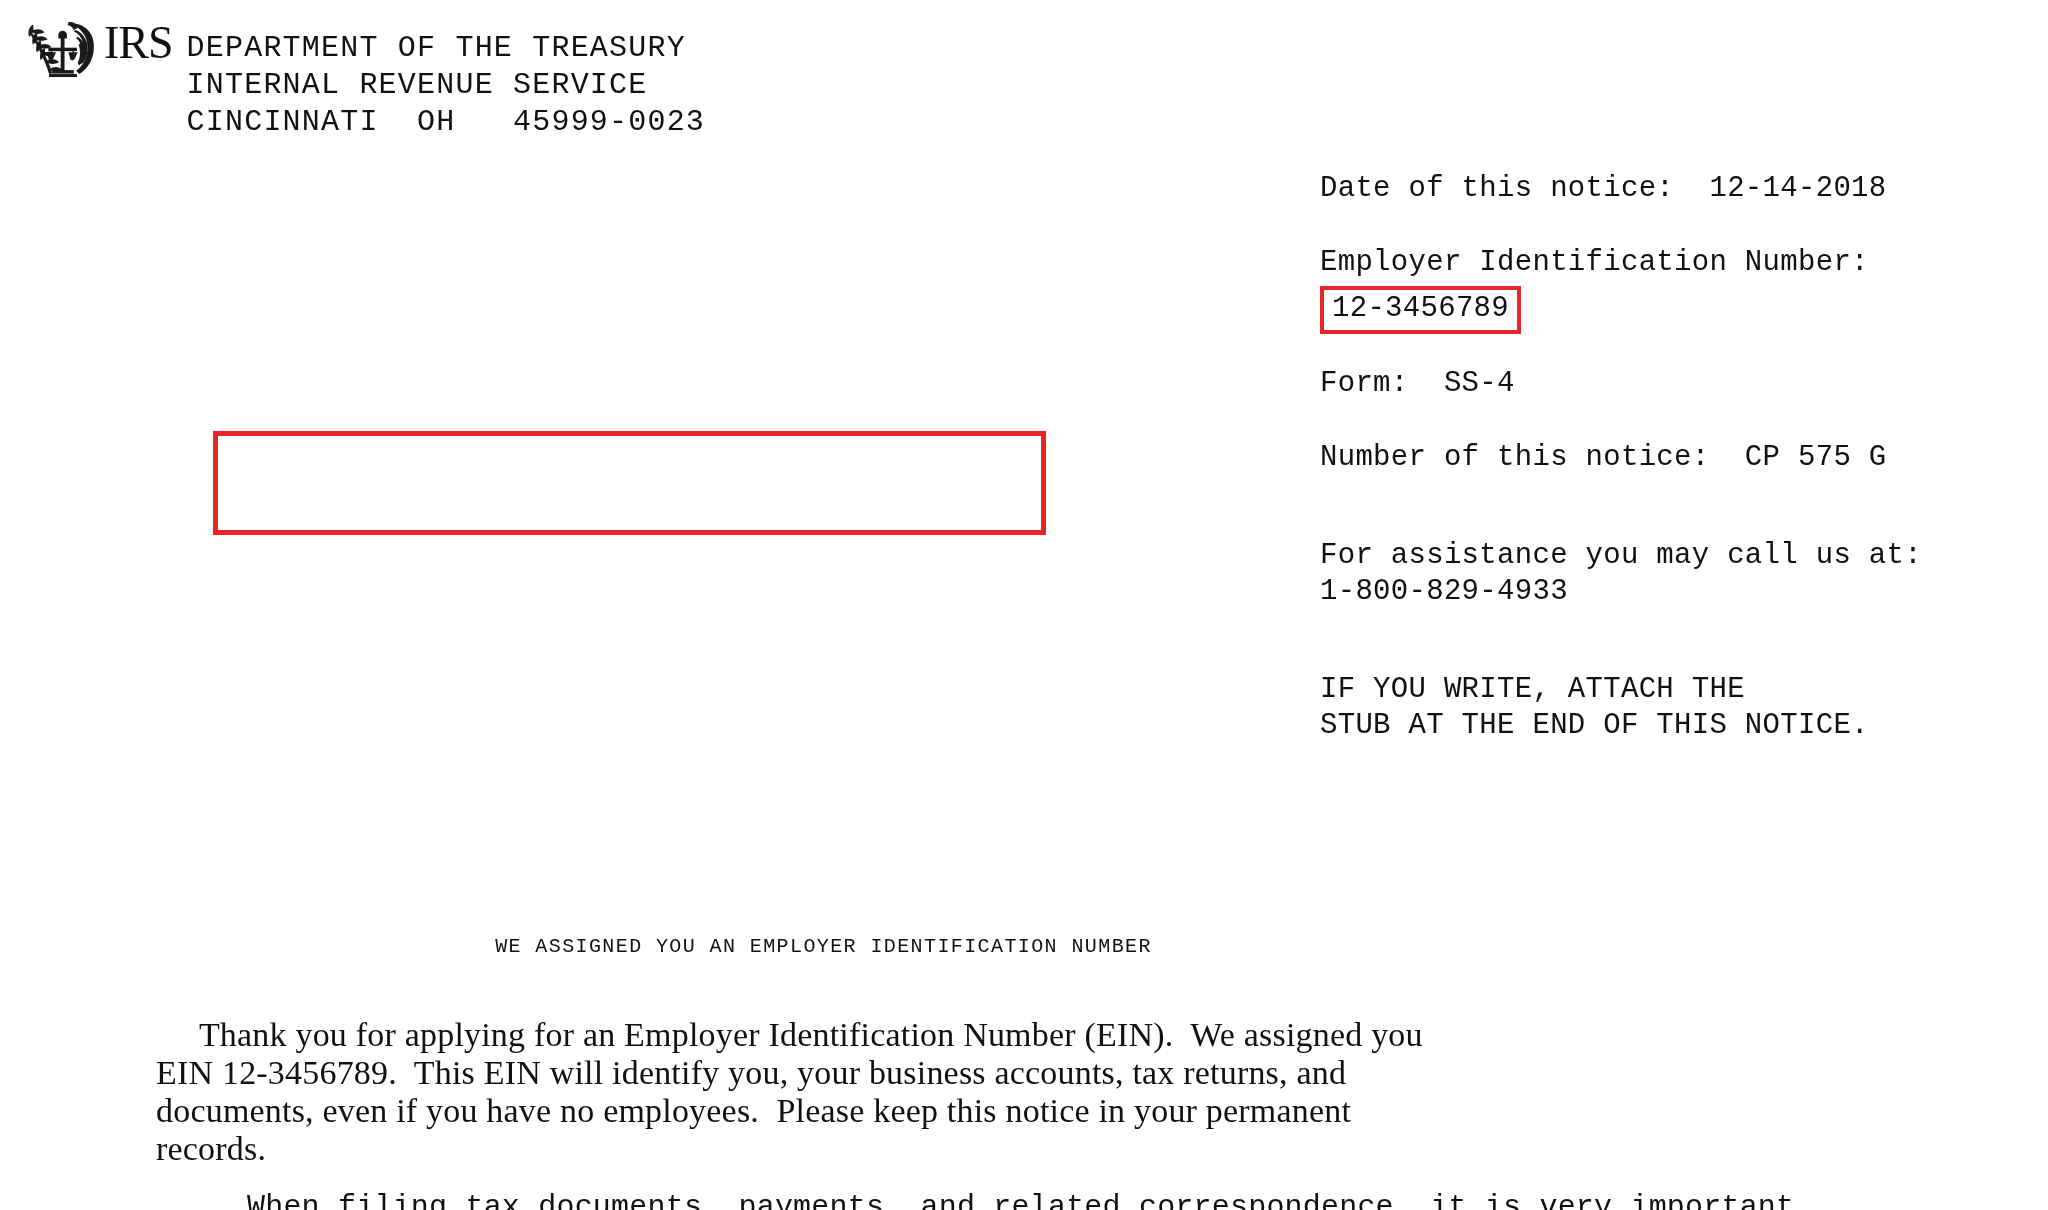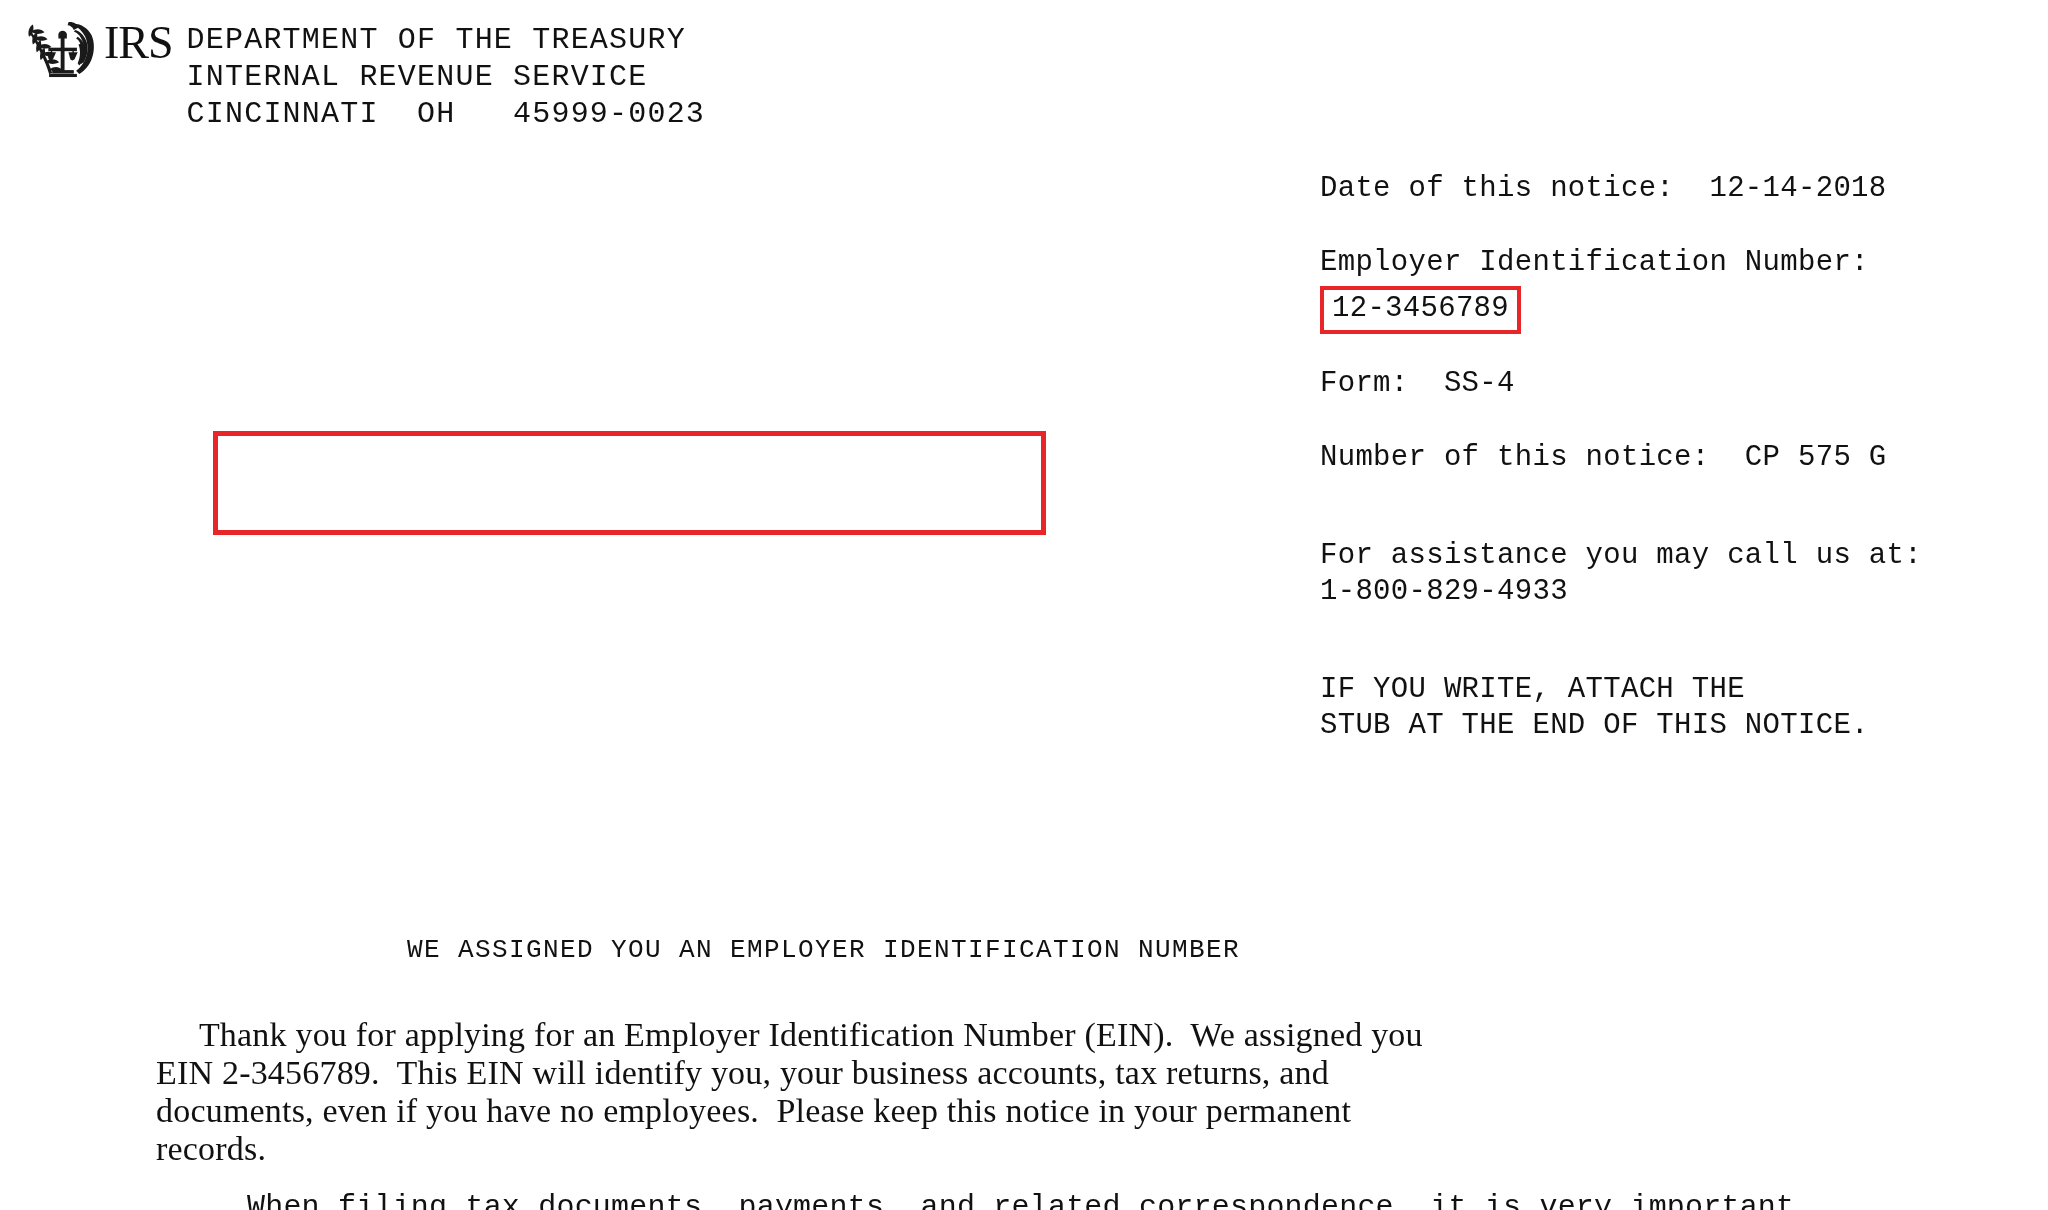--- a/index.html
+++ b/index.html
@@ -41,21 +41,21 @@
     font-family: "Liberation Serif", "DejaVu Serif", serif;
     font-size: 46px;
     line-height: 46px;
     letter-spacing: -1px;
     margin-left: 2px;
     margin-top: 6px;
     color: #111111;
   }
   .agency-lines {
     margin-left: 14px;
-    margin-top: 8px;
+    margin-top: 16px;
   }
   .agency-lines div {
     font-size: 30px;
     line-height: 37px;
     letter-spacing: 1.2px;
     white-space: pre;
   }
 
   
   .meta {
@@ -110,21 +110,21 @@
     pointer-events: none;
   }
 
   
   .notice-title {
     position: absolute;
     left: 0;
     top: 935px;
     width: 1647px;
     text-align: center;
-    font-size: 26px;
+    font-size: 20px;
     letter-spacing: 1.4px;
     white-space: pre;
   }
   .body-copy {
     position: absolute;
     left: 156px;
     top: 1016px;
     width: 1880px;
   }
   .body-copy .line {
@@ -230,20 +230,20 @@
     <div class="line">IF YOU WRITE, ATTACH THE</div>
     <div class="line">STUB AT THE END OF THIS NOTICE.</div>
   </div>
 
   <div class="name-box"></div>
 
   <div class="notice-title">WE ASSIGNED YOU AN EMPLOYER IDENTIFICATION NUMBER</div>
 
   <div class="body-copy">
     <div class="line">     Thank you for applying for an Employer Identification Number (EIN).  We assigned you</div>
-    <div class="line">EIN 2-3456789.  This EIN will identify you, your business accounts, tax returns, and</div>
+    <div class="line">EIN 12-3456789.  This EIN will identify you, your business accounts, tax returns, and</div>
     <div class="line">documents, even if you have no employees.  Please keep this notice in your permanent</div>
     <div class="line">records.</div>
   </div>
 
   <div class="clipped-line">     When filing tax documents, payments, and related correspondence, it is very important</div>
 
 </div>
 
 </body></html>

